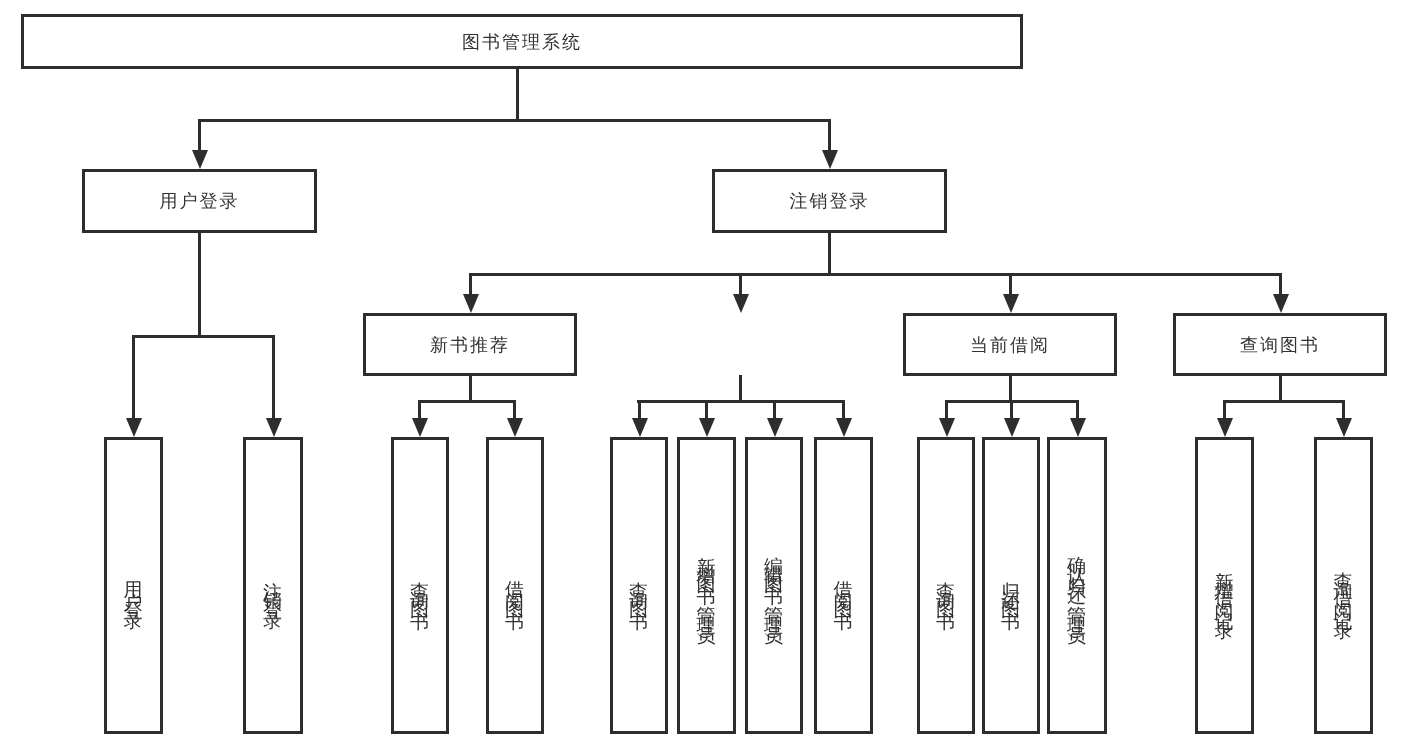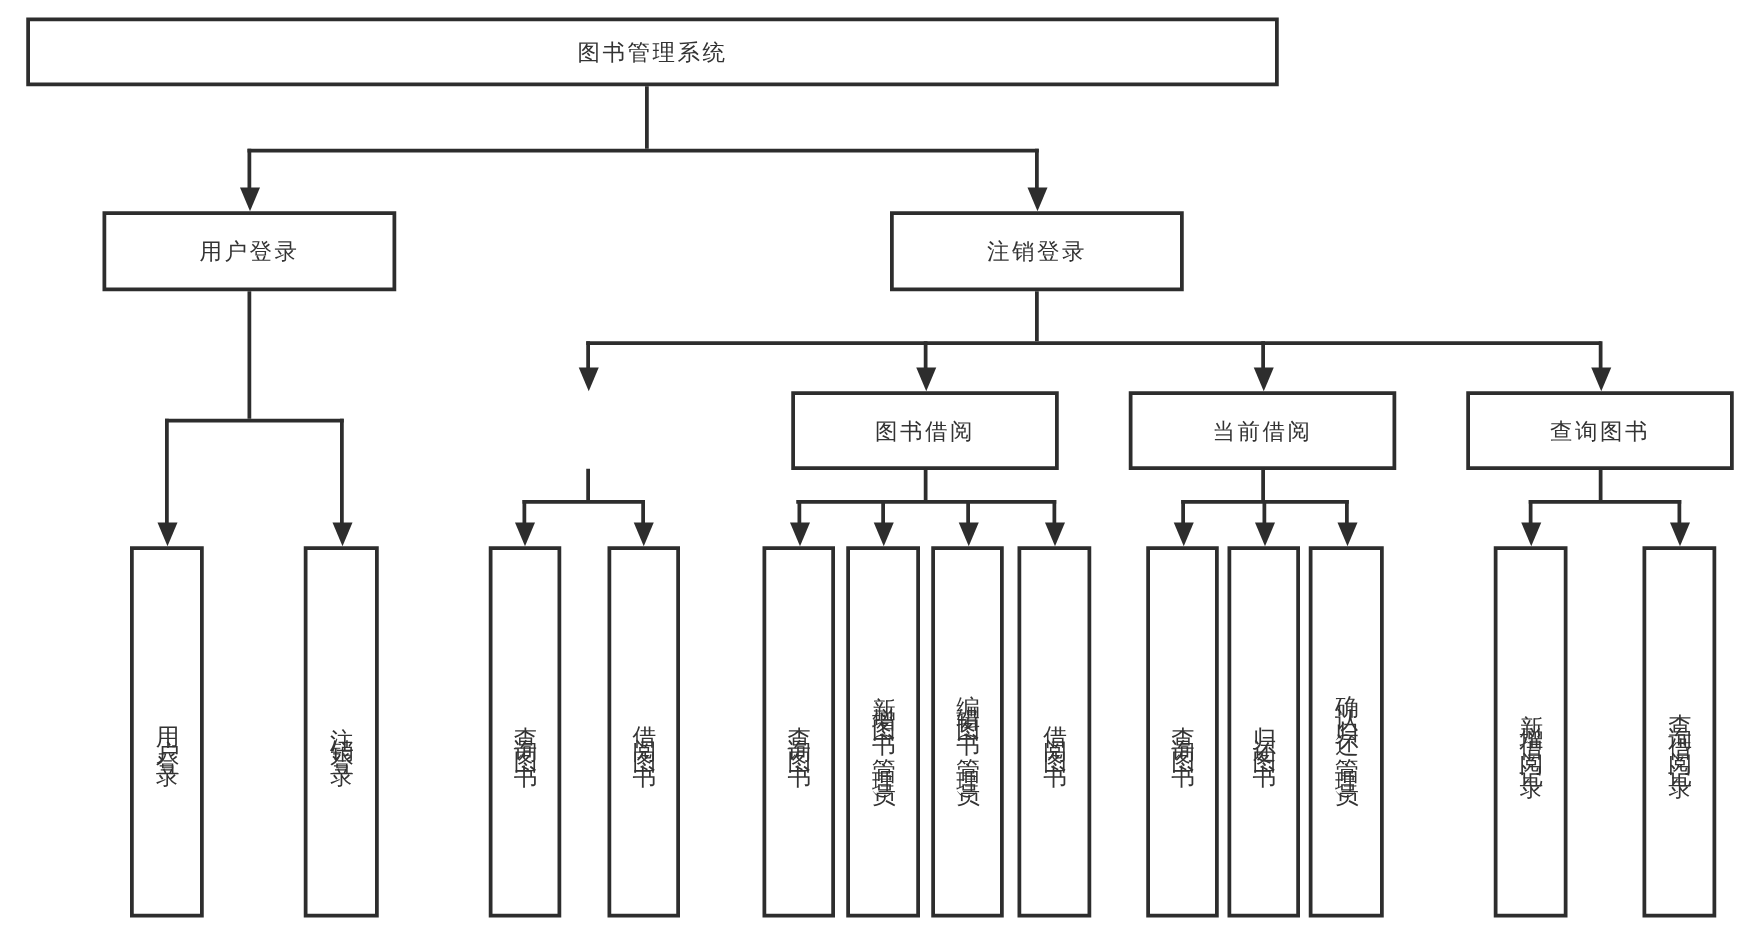--- a/index.html
+++ b/index.html
@@ -90,22 +90,22 @@
   <div class="hline" style="left:469px;top:273px;width:812px;"></div>
   <div class="vline" style="left:469px;top:273px;height:23px;"></div>
   <div class="arrow" style="left:463px;top:294px;"></div>
   <div class="vline" style="left:739px;top:273px;height:23px;"></div>
   <div class="arrow" style="left:733px;top:294px;"></div>
   <div class="vline" style="left:1009px;top:273px;height:23px;"></div>
   <div class="arrow" style="left:1003px;top:294px;"></div>
   <div class="vline" style="left:1279px;top:273px;height:23px;"></div>
   <div class="arrow" style="left:1273px;top:294px;"></div>
 
-  <div class="box" style="left:633px;top:313px;width:214px;height:63px;">
-    <span>图书借阅</span>
+  <div class="box" style="left:363px;top:313px;width:214px;height:63px;">
+    <span>新书推荐</span>
   </div>
   <div class="box" style="left:903px;top:313px;width:214px;height:63px;">
     <span>当前借阅</span>
   </div>
   <div class="box" style="left:1173px;top:313px;width:214px;height:63px;">
     <span>查询图书</span>
   </div>
 
   <div class="vline" style="left:469px;top:375px;height:25px;"></div>
   <div class="hline" style="left:418px;top:400px;width:98px;"></div>

